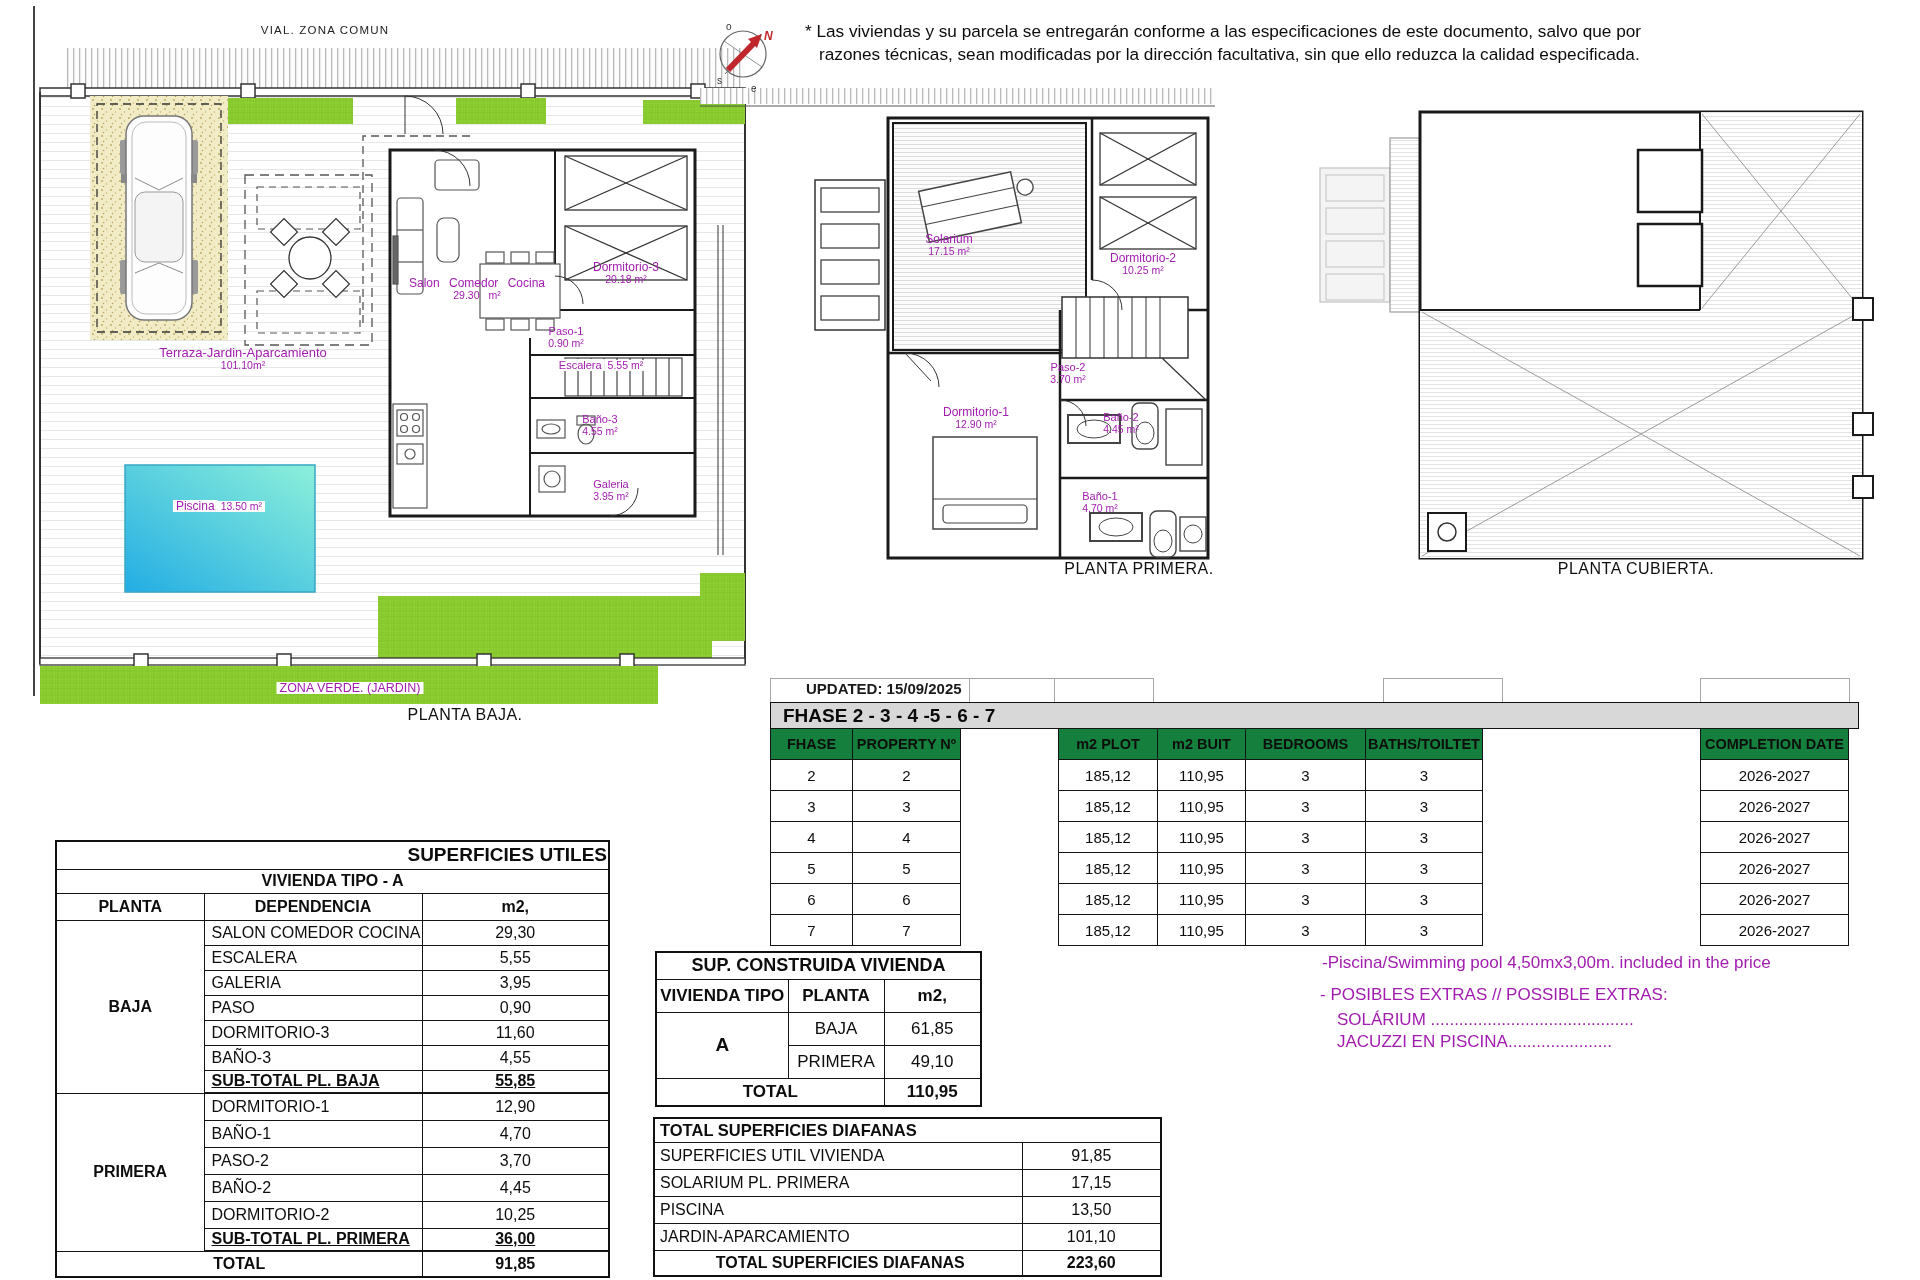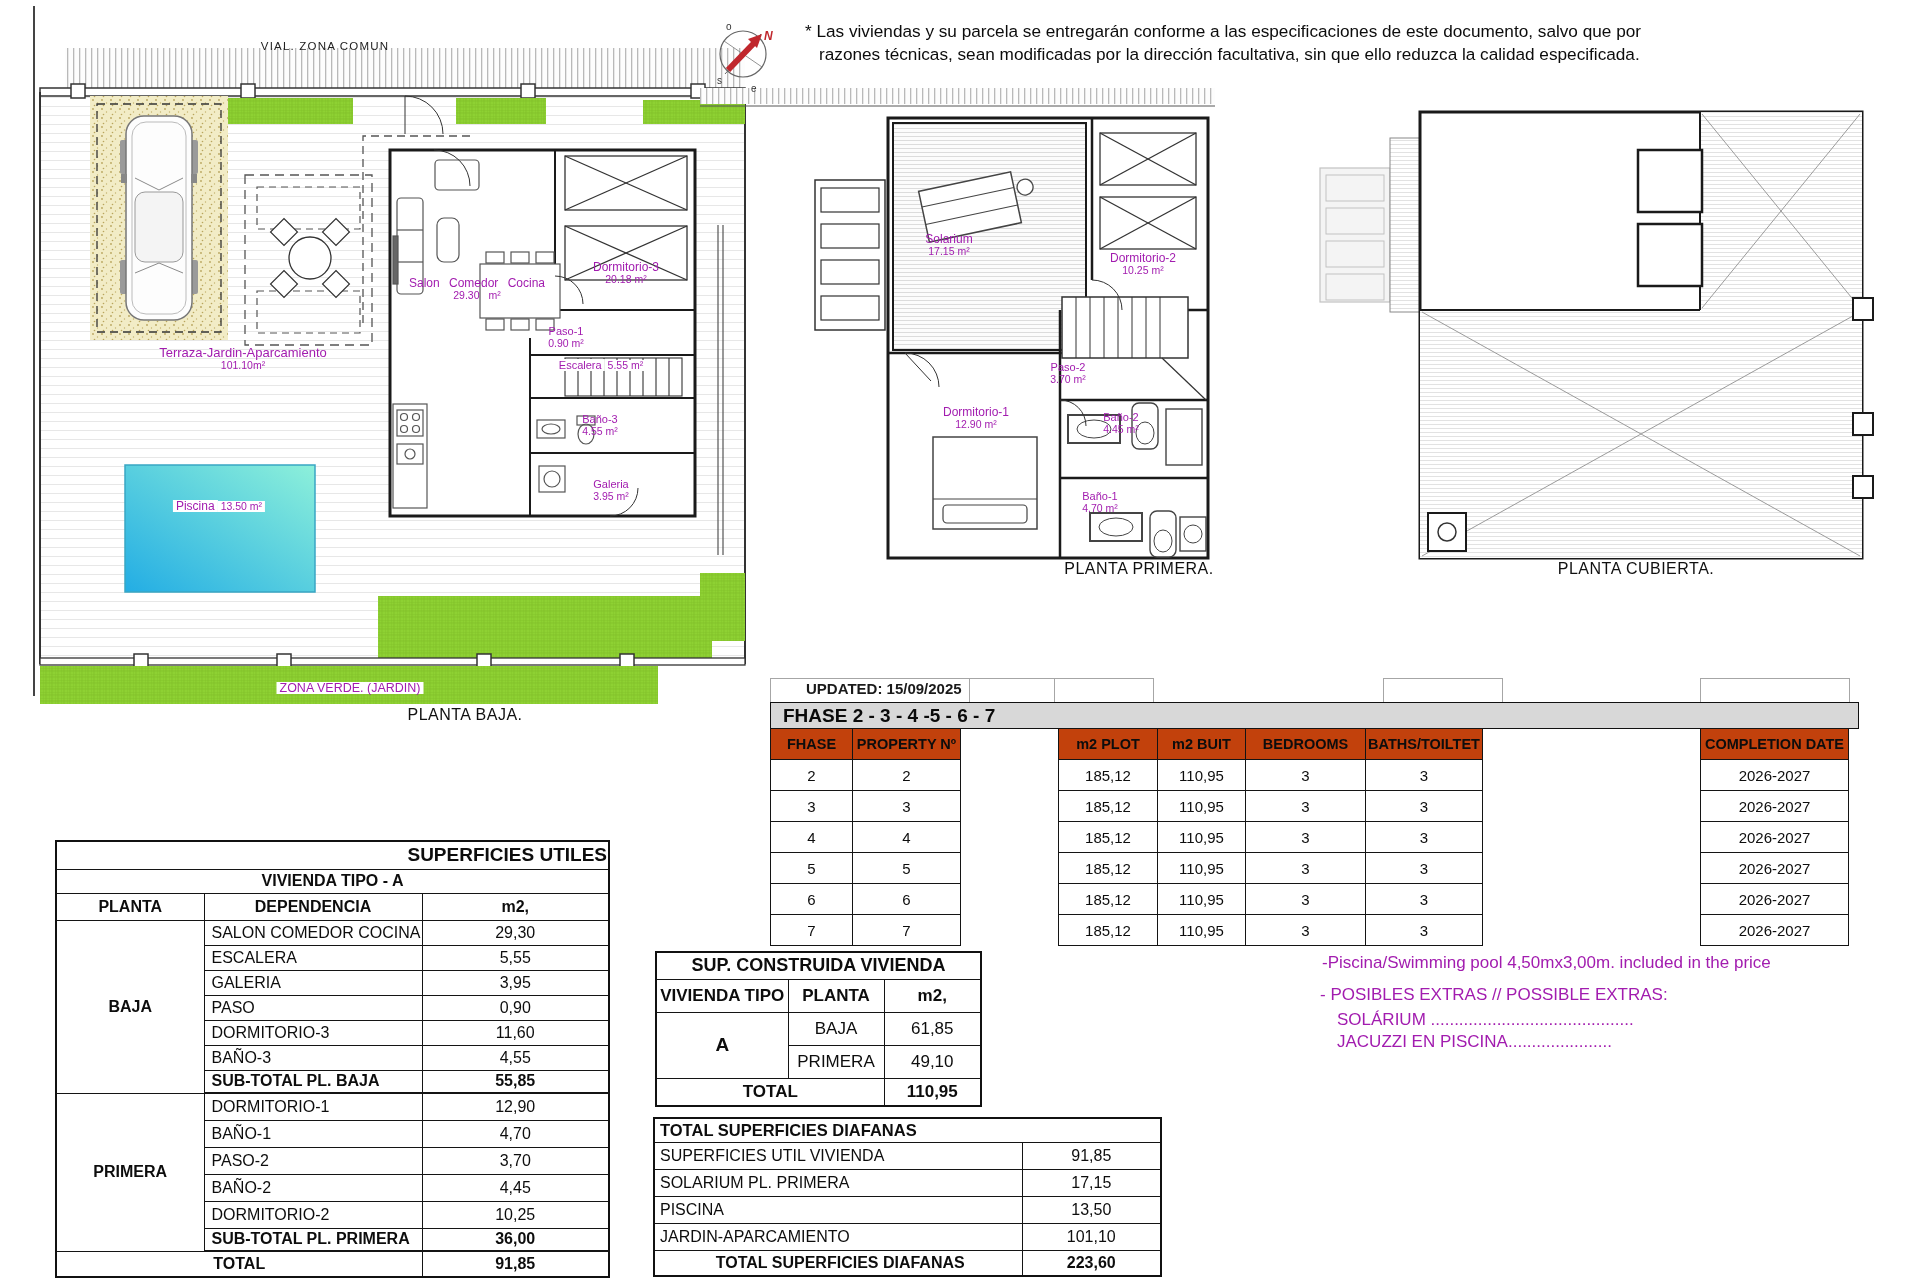--- a/index.html
+++ b/index.html
@@ -7,50 +7,50 @@
          font-family:"Liberation Sans",sans-serif;color:#111;}
   .abs{position:absolute;}
 
   
   .plabel{position:absolute;transform:translateX(-50%);text-align:center;color:#a21caf;
           font-size:12px;line-height:12px;white-space:nowrap;}
   .plabel .a{font-size:10.5px;line-height:11px;margin-top:1px;}
   .plabel.chip div{background:#fff;padding:0 3px;display:inline-block;}
   .ptitle{position:absolute;transform:translateX(-50%);font-size:16px;letter-spacing:.5px;
           color:#101010;white-space:nowrap;}
-  .vial{position:absolute;transform:translateX(-50%);font-size:11.5px;letter-spacing:1.2px;color:#222;white-space:nowrap;margin-top:16px;}
+  .vial{position:absolute;transform:translateX(-50%);font-size:11.5px;letter-spacing:1.2px;color:#222;white-space:nowrap;}
 
   
   .disc{position:absolute;left:805px;top:20px;width:1095px;font-size:17.2px;line-height:23px;color:#0c0c0c;}
   .disc .l2{margin-left:14px;}
 
   
   .note{position:absolute;font-size:17px;color:#a21caf;white-space:nowrap;}
 
   
   table{border-collapse:collapse;table-layout:fixed;}
   td{border:1.5px solid #141414;overflow:hidden;white-space:nowrap;color:#0d0d0d;}
 
   
   .uprow-cell{position:absolute;border:1px solid #a6a6a6;background:#fff;}
   .updated-txt{position:absolute;left:36px;top:2px;font-size:15px;font-weight:bold;color:#1a1a1a;white-space:nowrap;}
   .band{position:absolute;background:#d8d8d8;border:1.6px solid #111;font-size:19px;font-weight:bold;
         padding-left:12px;display:flex;align-items:center;color:#0a0a0a;}
   .ft td{height:28px;font-size:15px;text-align:center;background:#fff;}
-  .ft tr.hd td{background:#c2410c;font-weight:bold;height:28px;font-size:14.5px;}
+  .ft tr.hd td{background:#15803d;font-weight:bold;height:28px;font-size:14.5px;}
 
   
   .ut td{font-size:16px;}
   .ut .tt{text-align:right;font-weight:bold;font-size:19px;}
   .ut .st{text-align:center;font-weight:bold;font-size:16px;}
   .ut tr.hd td{text-align:center;font-weight:bold;}
   .ut .dep{padding-left:7px;}
   .ut .v{text-align:center;}
   .ut .gl{text-align:center;font-weight:bold;}
-  .ut tr.sub td{font-weight:bold;border-bottom-width:2.5px;}
+  .ut tr.sub td{font-weight:bold;border-bottom-width:2.5px;text-decoration:underline;}
   .ut tr.tot td{font-weight:bold;}
 
   
   .cv td{font-size:17px;text-align:center;}
   .cv .tt{font-weight:bold;font-size:18px;}
   .cv tr.hd td{font-weight:bold;}
   .cv .big{font-weight:bold;font-size:19px;}
   .cv tr.tot td{font-weight:bold;}
 
   

